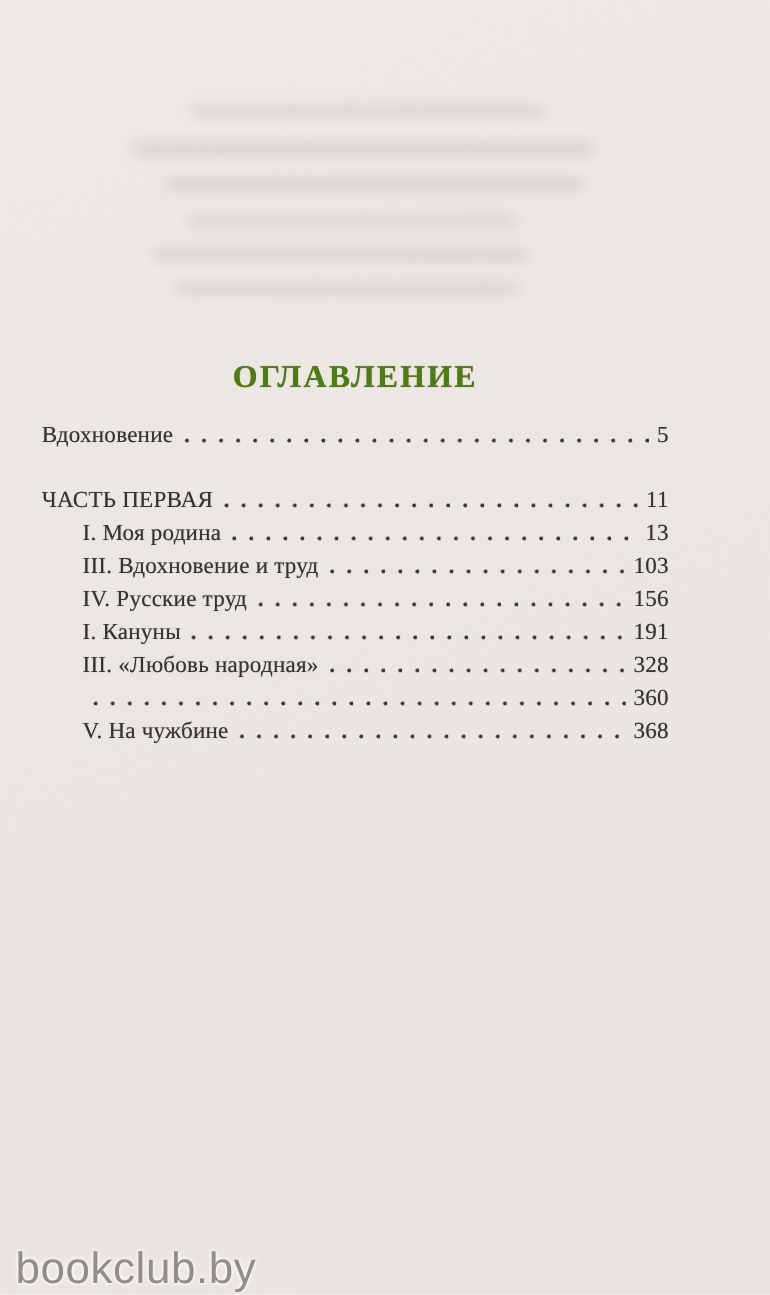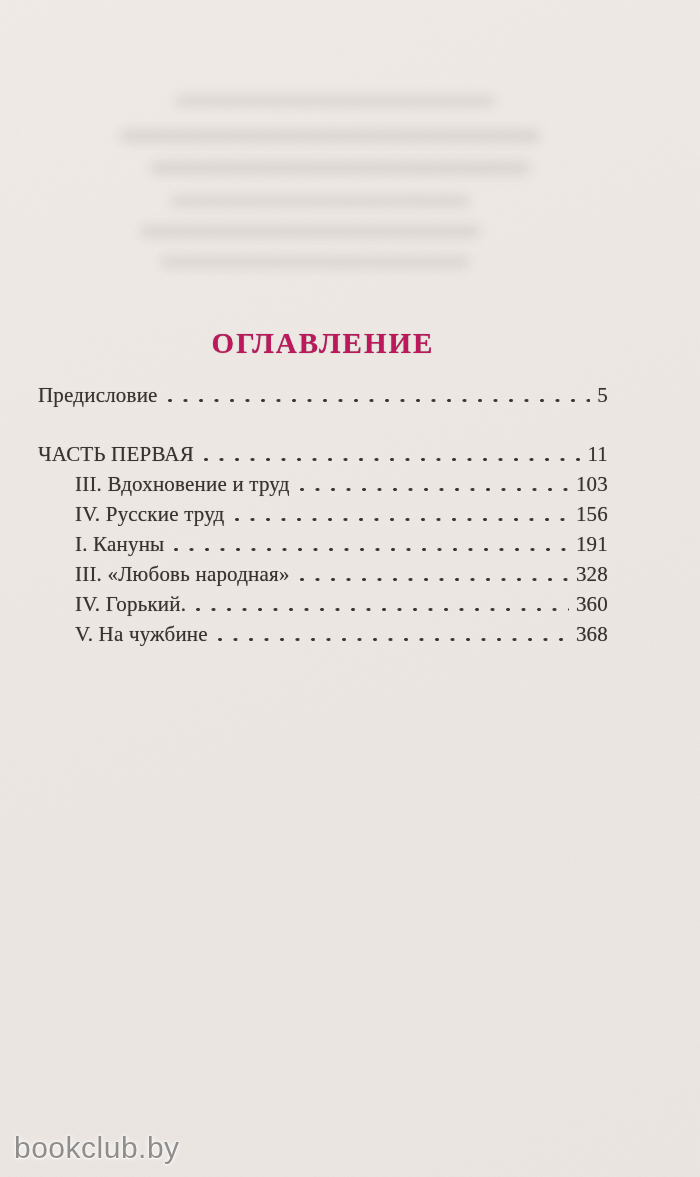--- a/index.html
+++ b/index.html
@@ -42,21 +42,21 @@
     color: #38332e;
   }
   .heading {
     position: absolute;
     top: 327px;
     width: 100%;
     text-align: center;
     font-size: 29px;
     font-weight: bold;
     letter-spacing: 2px;
-    color: #be185d;
+    color: #4d7c0f;
     text-shadow: 0 0 0.8px rgba(47,42,38,0.65);
   }
   .toc {
     position: absolute;
     top: 380px;
     width: 100%;
   }
   .toc-row {
     display: flex;
     align-items: baseline;
@@ -79,21 +79,21 @@
     background-size: 15.5px 5px;
     background-repeat: repeat-x;
     background-position: 1px 0;
   }
   .toc-page { flex: none; text-align: right; }
   .watermark {
     position: absolute;
     left: 14px;
     top: 1131px;
     font-family: "Liberation Sans", "DejaVu Sans", sans-serif;
-    font-size: 30px;
+    font-size: 40px;
     letter-spacing: 0.5px;
     color: #908e8c;
     text-shadow:
       0 0 3px rgba(255,255,255,0.95),
       0 0 6px rgba(255,255,255,0.85),
       0 1px 1px rgba(255,255,255,0.7);
   }
 </style>
 </head>
 <body>
@@ -114,28 +114,33 @@
   <div class="ghost" style="left:150px; top:162px; width:380px; height:12px;"></div>
   <div class="ghost" style="left:170px; top:196px; width:300px; height:10px;"></div>
   <div class="ghost" style="left:140px; top:226px; width:340px; height:11px;"></div>
   <div class="ghost" style="left:160px; top:257px; width:310px; height:10px;"></div>
 </div>
 
 <div class="content">
   <div class="heading">ОГЛАВЛЕНИЕ</div>
   <div class="toc">
       <div class="toc-row">
-        <span class="toc-label">Предисловие</span>
+        <span class="toc-label">Вдохновение</span>
         <span class="leader"></span>
         <span class="toc-page">5</span>
       </div>
       <div class="toc-row gap">
         <span class="toc-label">ЧАСТЬ ПЕРВАЯ</span>
         <span class="leader"></span>
         <span class="toc-page">11</span>
+      </div>
+      <div class="toc-row indent">
+        <span class="toc-label">I. Моя родина</span>
+        <span class="leader"></span>
+        <span class="toc-page">13</span>
       </div>
       <div class="toc-row indent">
         <span class="toc-label">III. Вдохновение и труд</span>
         <span class="leader"></span>
         <span class="toc-page">103</span>
       </div>
       <div class="toc-row indent">
         <span class="toc-label">IV. Русские труд</span>
         <span class="leader"></span>
         <span class="toc-page">156</span>
@@ -144,21 +149,20 @@
         <span class="toc-label">I. Кануны</span>
         <span class="leader"></span>
         <span class="toc-page">191</span>
       </div>
       <div class="toc-row indent">
         <span class="toc-label">III. «Любовь народная»</span>
         <span class="leader"></span>
         <span class="toc-page">328</span>
       </div>
       <div class="toc-row indent">
-        <span class="toc-label">IV. Горький.</span>
         <span class="leader"></span>
         <span class="toc-page">360</span>
       </div>
       <div class="toc-row indent">
         <span class="toc-label">V. На чужбине</span>
         <span class="leader"></span>
         <span class="toc-page">368</span>
       </div>
     </div>
 </div>

